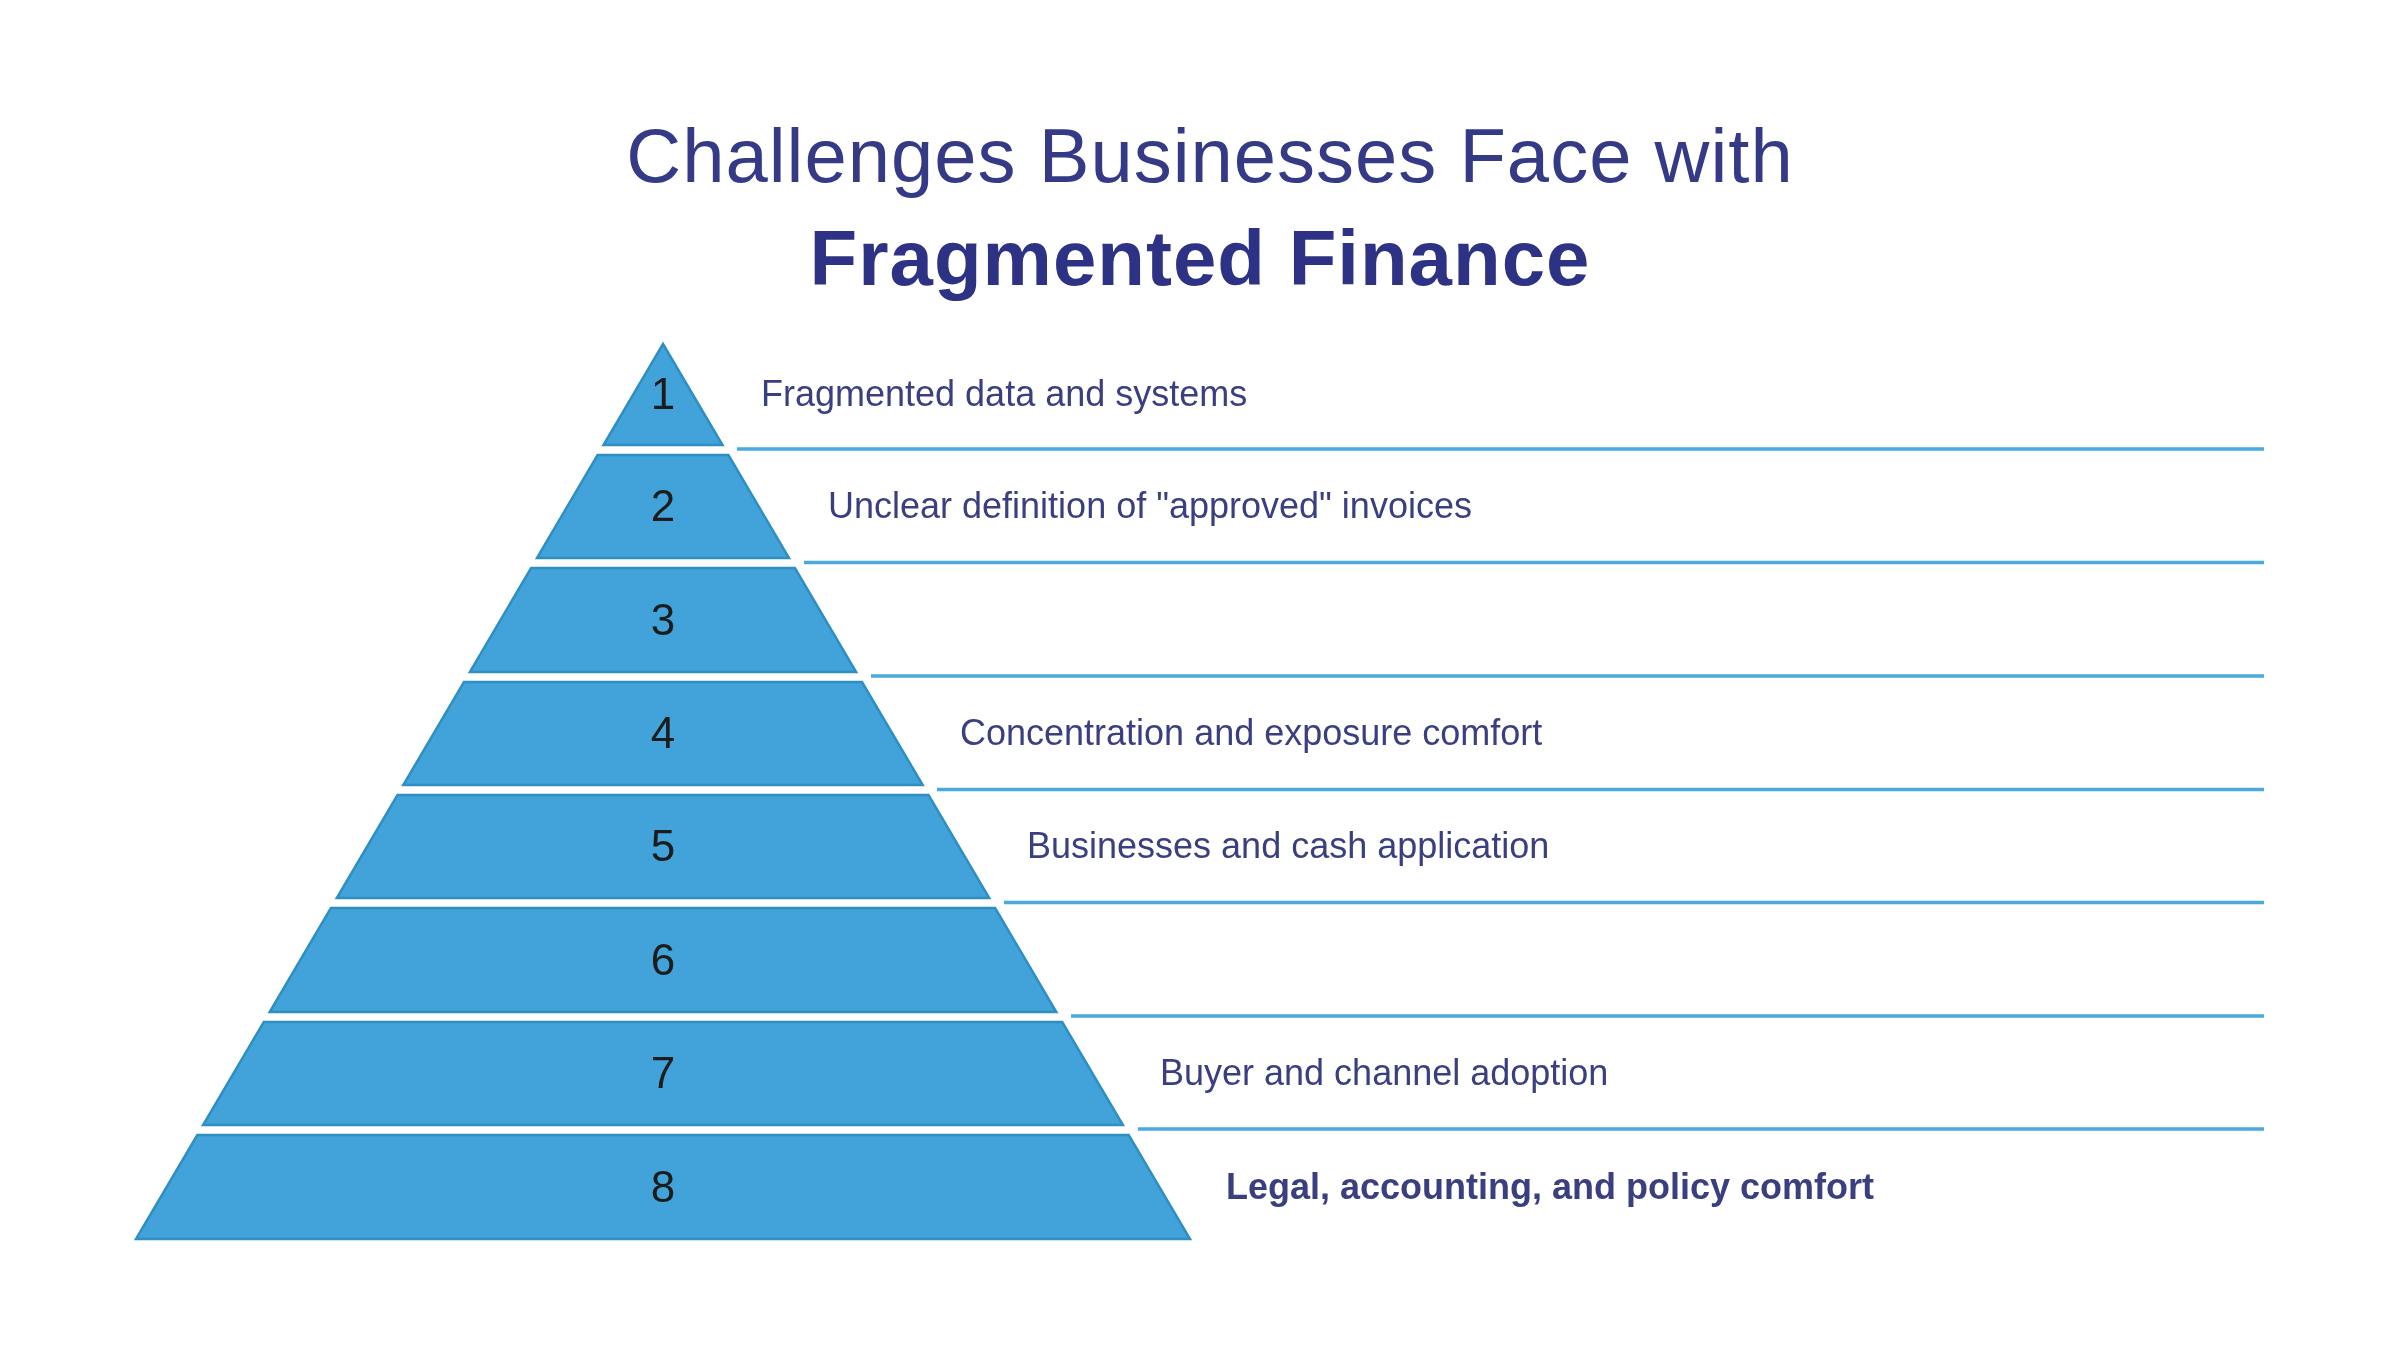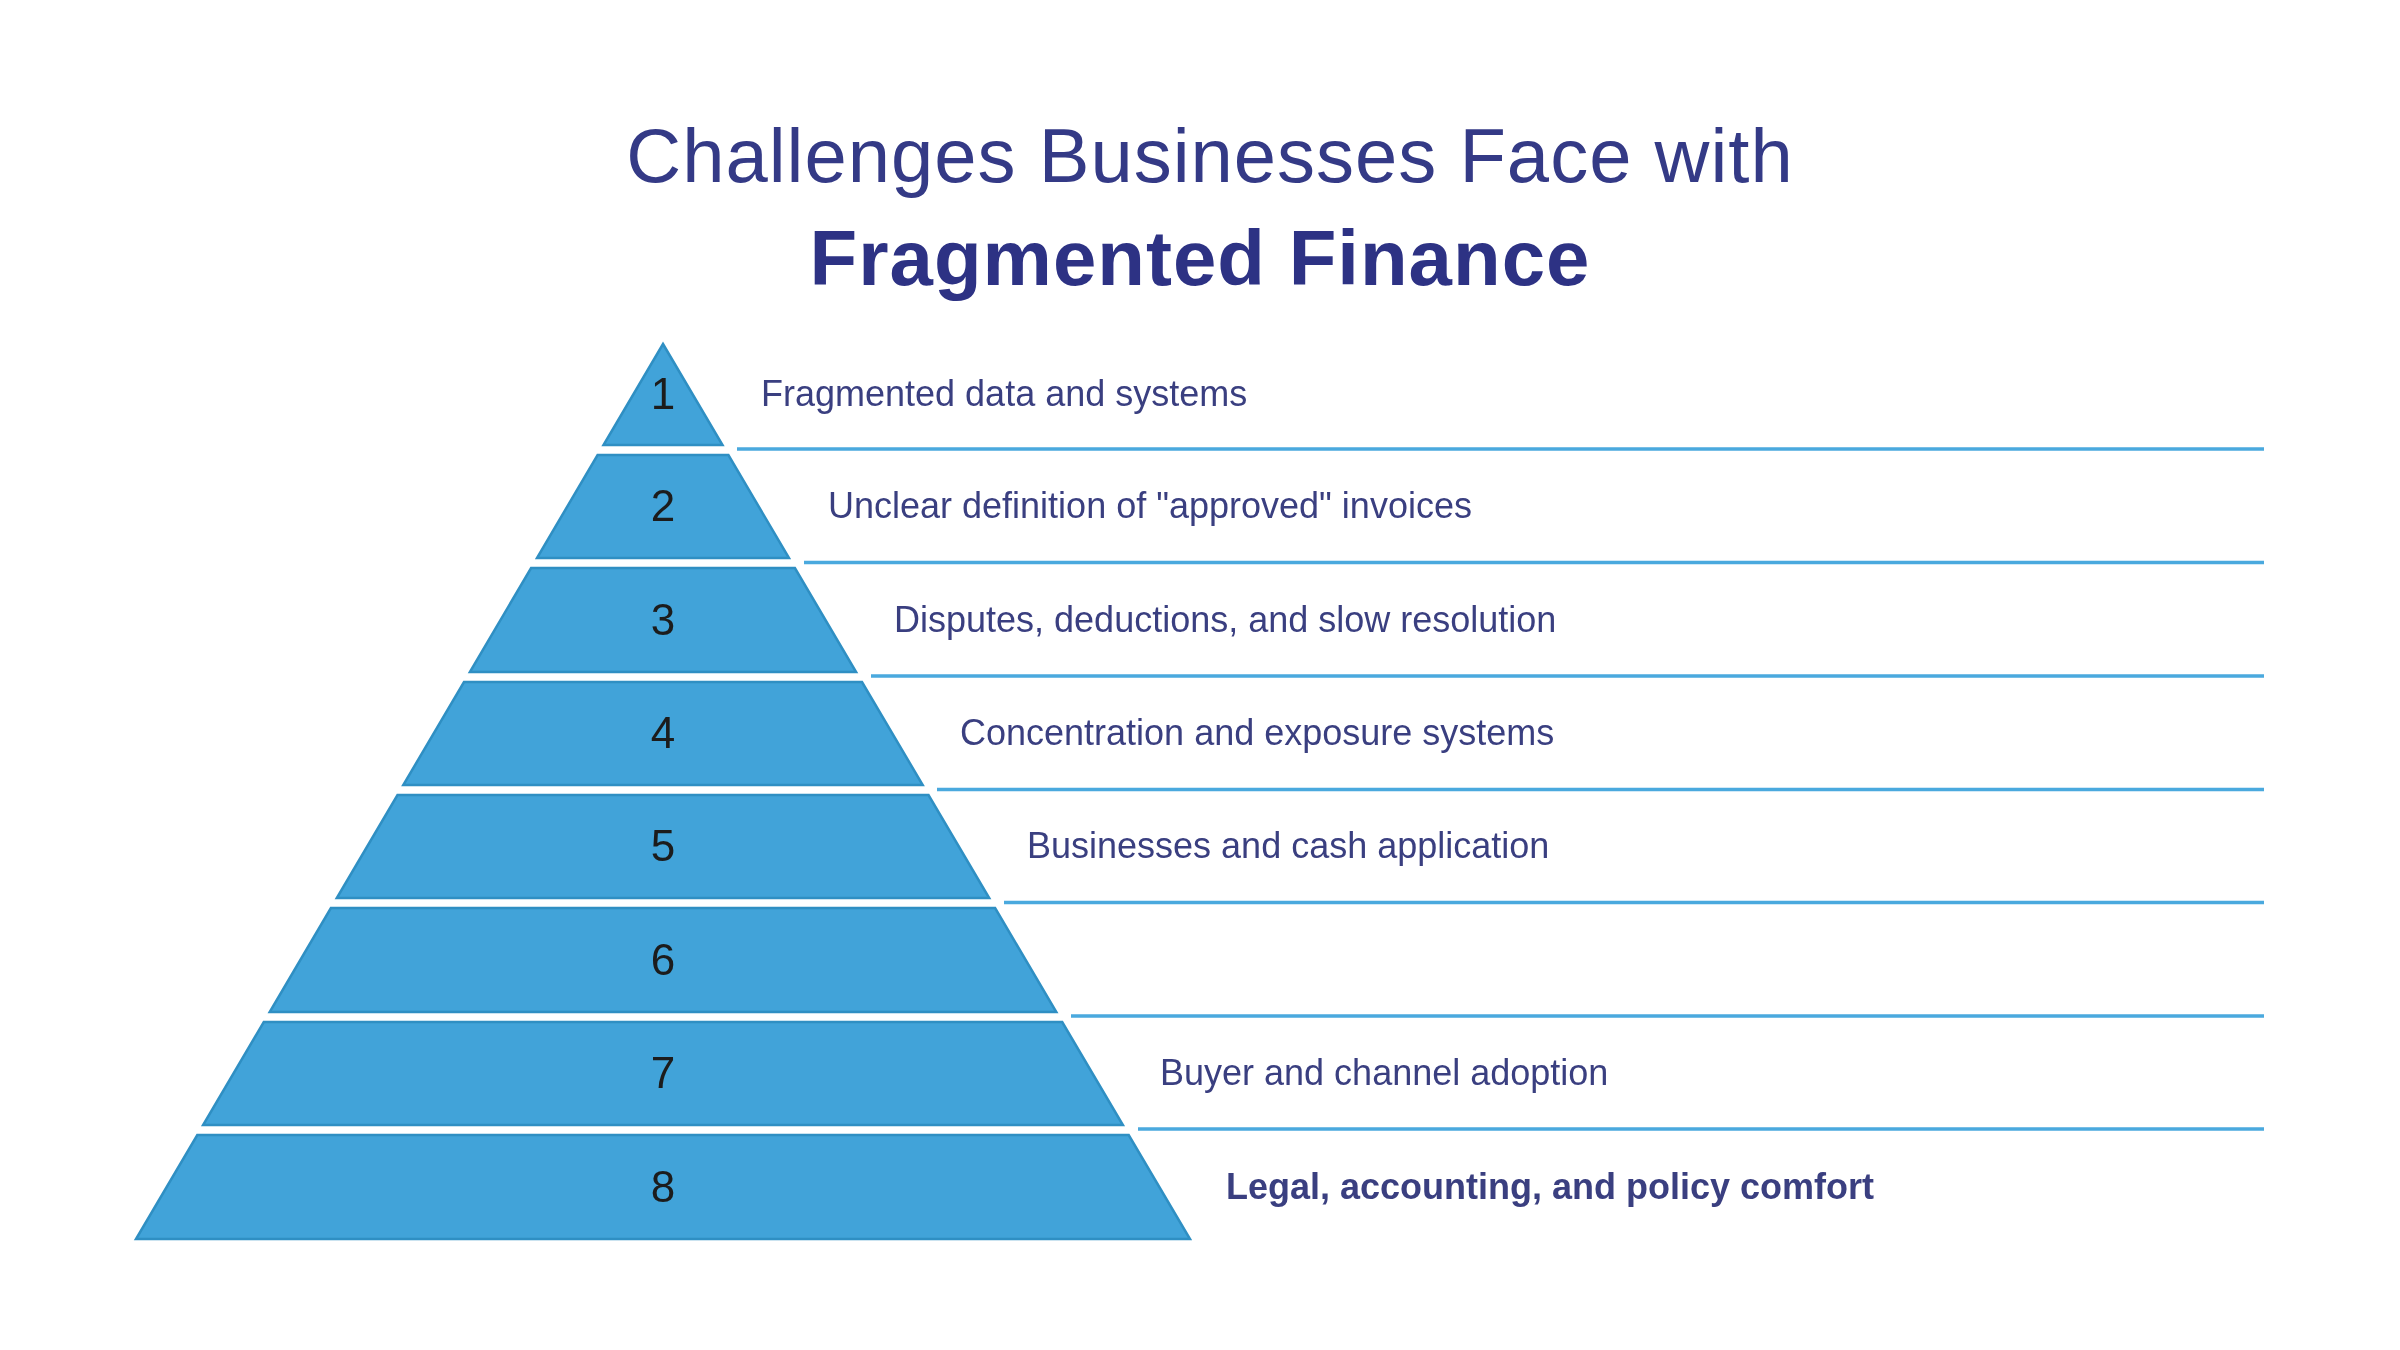--- a/index.html
+++ b/index.html
@@ -122,19 +122,18 @@
   <div class="seg-number row-2">2</div>
   <div class="seg-number row-3">3</div>
   <div class="seg-number row-4">4</div>
   <div class="seg-number row-5">5</div>
   <div class="seg-number row-6">6</div>
   <div class="seg-number row-7">7</div>
   <div class="seg-number row-8">8</div>
 
   <div class="seg-label row-1 lbl-1">Fragmented data and systems</div>
   <div class="seg-label row-2 lbl-2">Unclear definition of "approved" invoices</div>
-  <div class="seg-label row-3 lbl-3">Disputes, deductions, and slow resolution</div>
-  <div class="seg-label row-4 lbl-4">Concentration and exposure systems</div>
+  <div class="seg-label row-4 lbl-4">Concentration and exposure comfort</div>
   <div class="seg-label row-5 lbl-5">Businesses and cash application</div>
   <div class="seg-label row-7 lbl-7">Buyer and channel adoption</div>
   <div class="seg-label row-8 lbl-8">Legal, accounting, and policy comfort</div>
 
 </div>
 
 </body></html>

